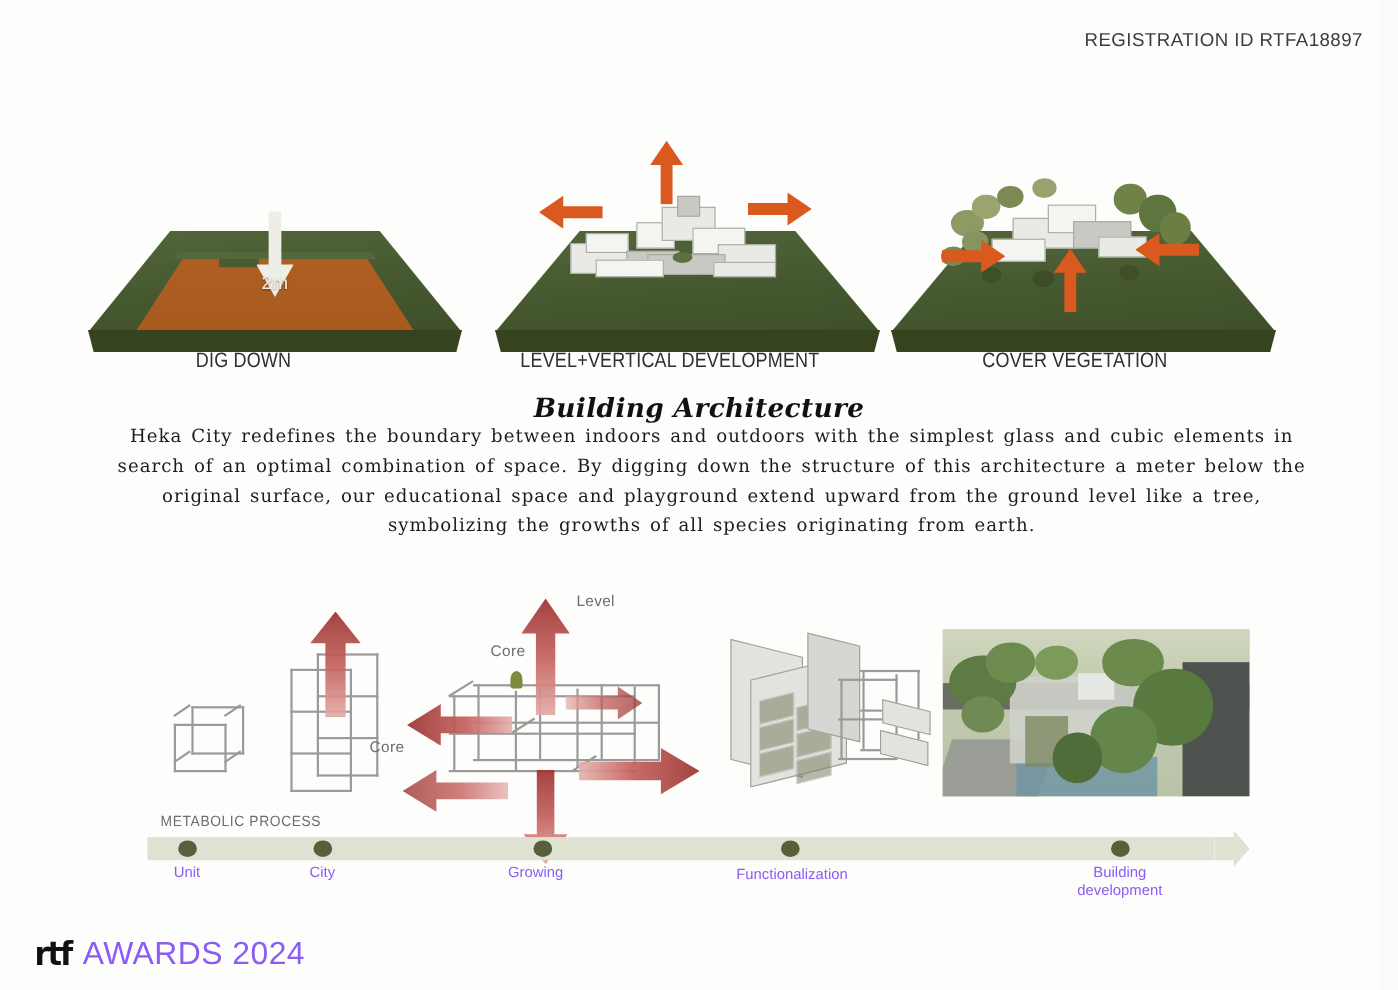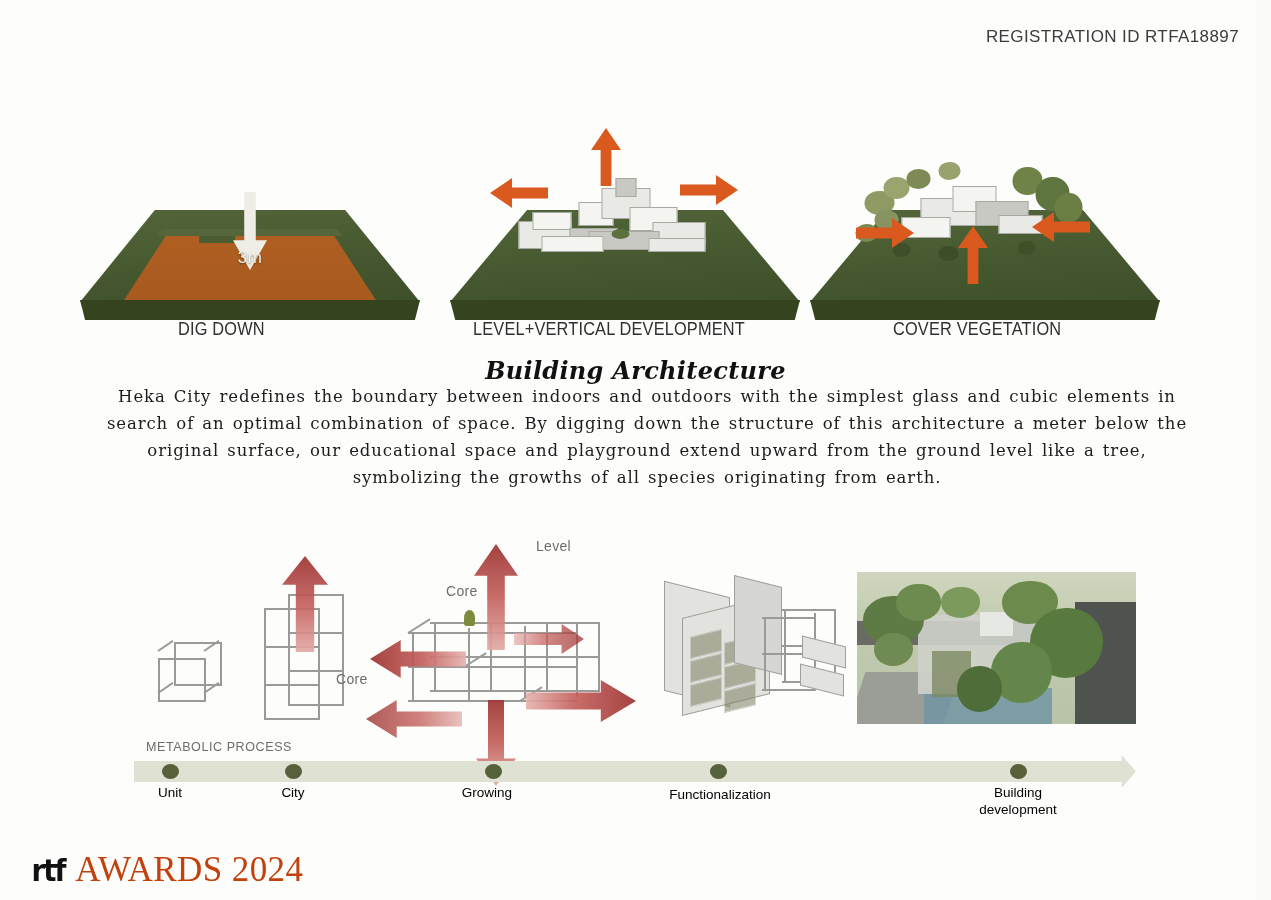--- a/index.html
+++ b/index.html
@@ -161,34 +161,34 @@
     position:absolute;left:1104px;top:755px;width:32px;height:33px;
     background:#dfe1d3;
     clip-path:polygon(0% 18%, 55% 18%, 55% 0%, 100% 50%, 55% 100%, 55% 82%, 0% 82%);
   }
   .tl-dot{
     position:absolute;width:17px;height:15px;border-radius:50%;
     background:#56613c;top:764px;
   }
   .tl-lab{
     position:absolute;font-family:"Liberation Sans", sans-serif;
-    font-size:13.5px;color:#000000;text-align:center;line-height:17px;
+    font-size:13.5px;color:#8b5cf6;text-align:center;line-height:17px;
     transform:translateX(-50%);white-space:pre-line;
   }
 
   
   .footer{position:absolute;left:30px;top:850px;display:flex;align-items:center;gap:9px;}
   .rtf-mark{
     font-family:"DejaVu Sans", sans-serif;
     font-weight:bold;font-size:30px;color:#111;letter-spacing:-2px;
     transform:scaleX(.92);
   }
   .awards{
-    font-family:Liberation Serif, serif;
-    font-size:35px;color:#c2410c;letter-spacing:.4px;
+    font-family:Liberation Sans, sans-serif;
+    font-size:29px;color:#8b5cf6;letter-spacing:.4px;
   }
 </style>
 </head>
 <body>
 
 <div class="board">
 
   <div class="edge-band"></div>
 
   <div class="reg-id">REGISTRATION ID RTFA18897</div>
@@ -198,21 +198,21 @@
     <div class="massing m1">
       <div class="plate">
         <div class="top"></div>
         <div class="front"></div>
       </div>
       <div class="pit">
         <div class="pit-notch"></div>
       </div>
       <div class="pit-rim"></div>
       <div class="dig-arrow"></div>
-      <div class="dig-label">3m</div>
+      <div class="dig-label">2m</div>
     </div>
 
     <div class="massing m2">
       <div class="plate">
         <div class="top"></div>
         <div class="front"></div>
       </div>
       <div class="cluster">
         <div class="blk" style="left:4%;top:52%;width:22%;height:30%;"></div>
         <div class="blk l" style="left:10%;top:42%;width:16%;height:18%;"></div>
@@ -325,21 +325,21 @@
     </div>
     <div class="dredarrow dred-up" style="left:96px;top:-16px;width:44px;height:106px;"></div>
     <div class="dredarrow dred-down" style="left:98px;top:140px;width:40px;height:86px;"></div>
     <div class="dredarrow dred-left" style="left:-8px;top:80px;width:96px;height:38px;"></div>
     <div class="dredarrow dred-right" style="left:148px;top:120px;width:110px;height:42px;"></div>
     <div class="dredarrow dred-right" style="left:136px;top:64px;width:70px;height:30px;opacity:.75;"></div>
     <div class="dredarrow dred-left" style="left:-12px;top:140px;width:96px;height:38px;opacity:.8;"></div>
     <div class="tree" style="left:86px;top:50px;width:11px;height:16px;background:#7d8b3d;border-radius:50% 50% 20% 20%;"></div>
   </div>
   <div class="mini-label" style="left:446px;top:583px;">Core</div>
-  <div class="mini-label" style="left:536px;top:538px;">Level</div>
+  <div class="mini-label" style="left:524px;top:538px;">Level</div>
 
   <div class="proc" style="left:650px;top:575px;width:200px;height:150px;">
     <div class="panel" style="left:14px;top:14px;width:64px;height:108px;transform:skewY(14deg);"></div>
     <div class="panel" style="left:32px;top:32px;width:86px;height:96px;transform:skewY(-14deg);"></div>
     <div class="glass" style="left:40px;top:58px;width:30px;height:20px;transform:skewY(-14deg);"></div>
     <div class="glass" style="left:74px;top:64px;width:30px;height:20px;transform:skewY(-14deg);"></div>
     <div class="glass" style="left:40px;top:82px;width:30px;height:20px;transform:skewY(-14deg);"></div>
     <div class="glass" style="left:74px;top:88px;width:30px;height:20px;transform:skewY(-14deg);"></div>
     <div class="glass" style="left:40px;top:106px;width:30px;height:20px;transform:skewY(-14deg);"></div>
     <div class="glass" style="left:74px;top:112px;width:30px;height:20px;transform:skewY(-14deg);"></div>

